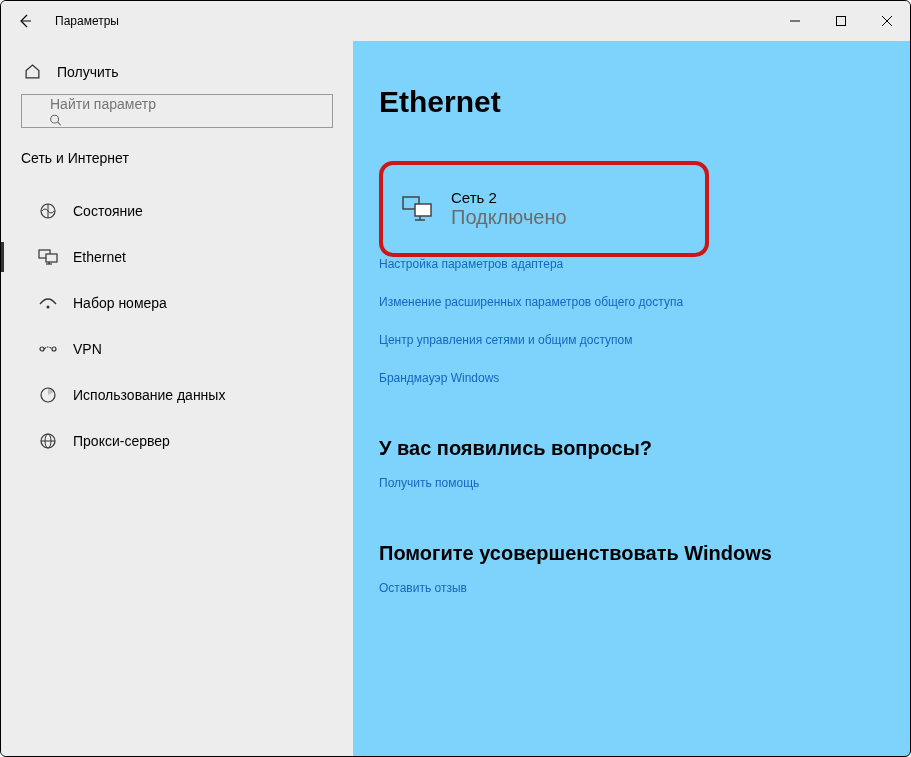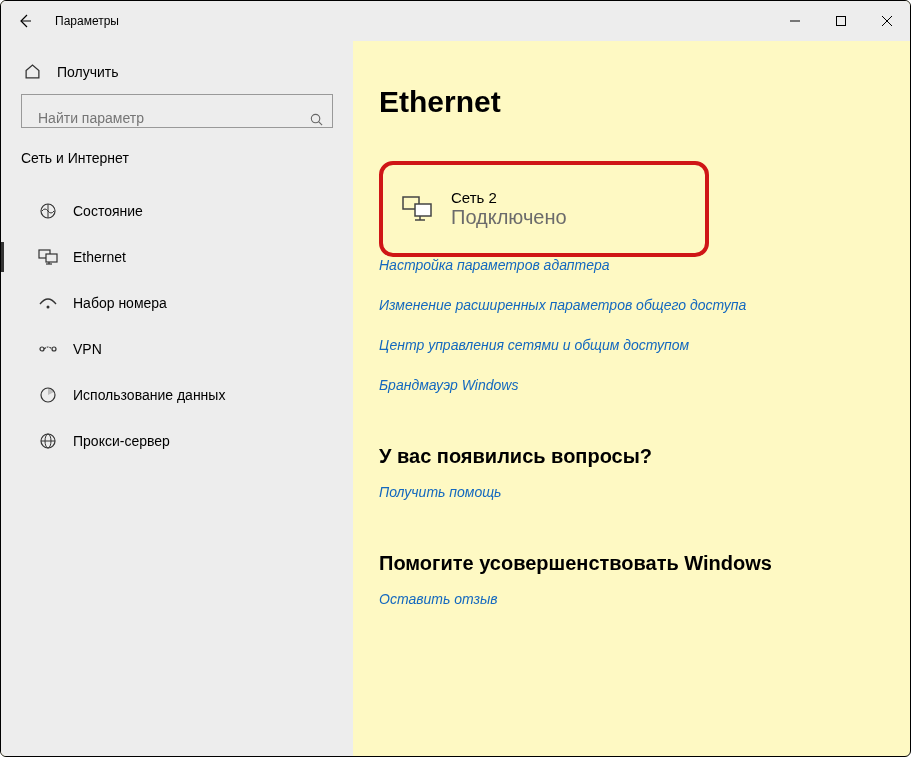--- a/index.html
+++ b/index.html
@@ -7,21 +7,21 @@
   .window {
     width: 911px;
     height: 757px;
     border: 1px solid #000;
     border-radius: 6px;
     margin: 0 auto;
     position: relative;
     overflow: hidden;
     display: flex;
     flex-direction: column;
-    background: #fef9c3;
+    background: #7dd3fc;
   }
   .titlebar {
     height: 40px;
     display: flex;
     align-items: center;
     background: #ededed;
     position: relative;
     flex-shrink: 0;
   }
   .titlebar .back {
@@ -68,25 +68,26 @@
     padding: 8px 20px 14px 20px;
     font-size: 14px;
     cursor: pointer;
   }
   .home-row .icon-slot { width: 22px; margin-right: 14px; display:flex; align-items:center; justify-content:center;}
   .search-wrap {
     padding: 0 20px 0 20px;
   }
   .searchbox {
     display: flex;
-    align-items: flex-end;
+    align-items: flex-start;
     height: 34px;
     border: 1px solid #999;
     background: #ededed;
-    padding: 0 8px 0 14px;
+    padding: 0 8px 0 26px;
+    flex-direction: column;
   }
   .searchinput {
     flex: 1;
     border: none;
     outline: none;
     background: transparent;
     font-size: 14px;
     color: #666;
   }
   .category {
@@ -142,26 +143,25 @@
   .net-card .icon-slot { margin-right: 18px; }
   .net-name { font-size: 15px; color: #000; }
   .net-status { font-size: 20px; color: #6b6b6b; }
   .section-title {
     font-size: 20px;
     font-weight: 600;
     margin-top: 52px;
     margin-bottom: 16px;
   }
   .link {
-    font-size: 14px;
+    font-size: 12px;
     color: #1368bf;
     margin-bottom: 24px;
     cursor: pointer;
     display: block;
-    font-style: italic;
   }
   svg { display: block; }
 </style>
 </head>
 <body>
 
 <div class="window">
   <div class="titlebar">
     <div class="back">
       <svg width="16" height="16" viewBox="0 0 16 16">

